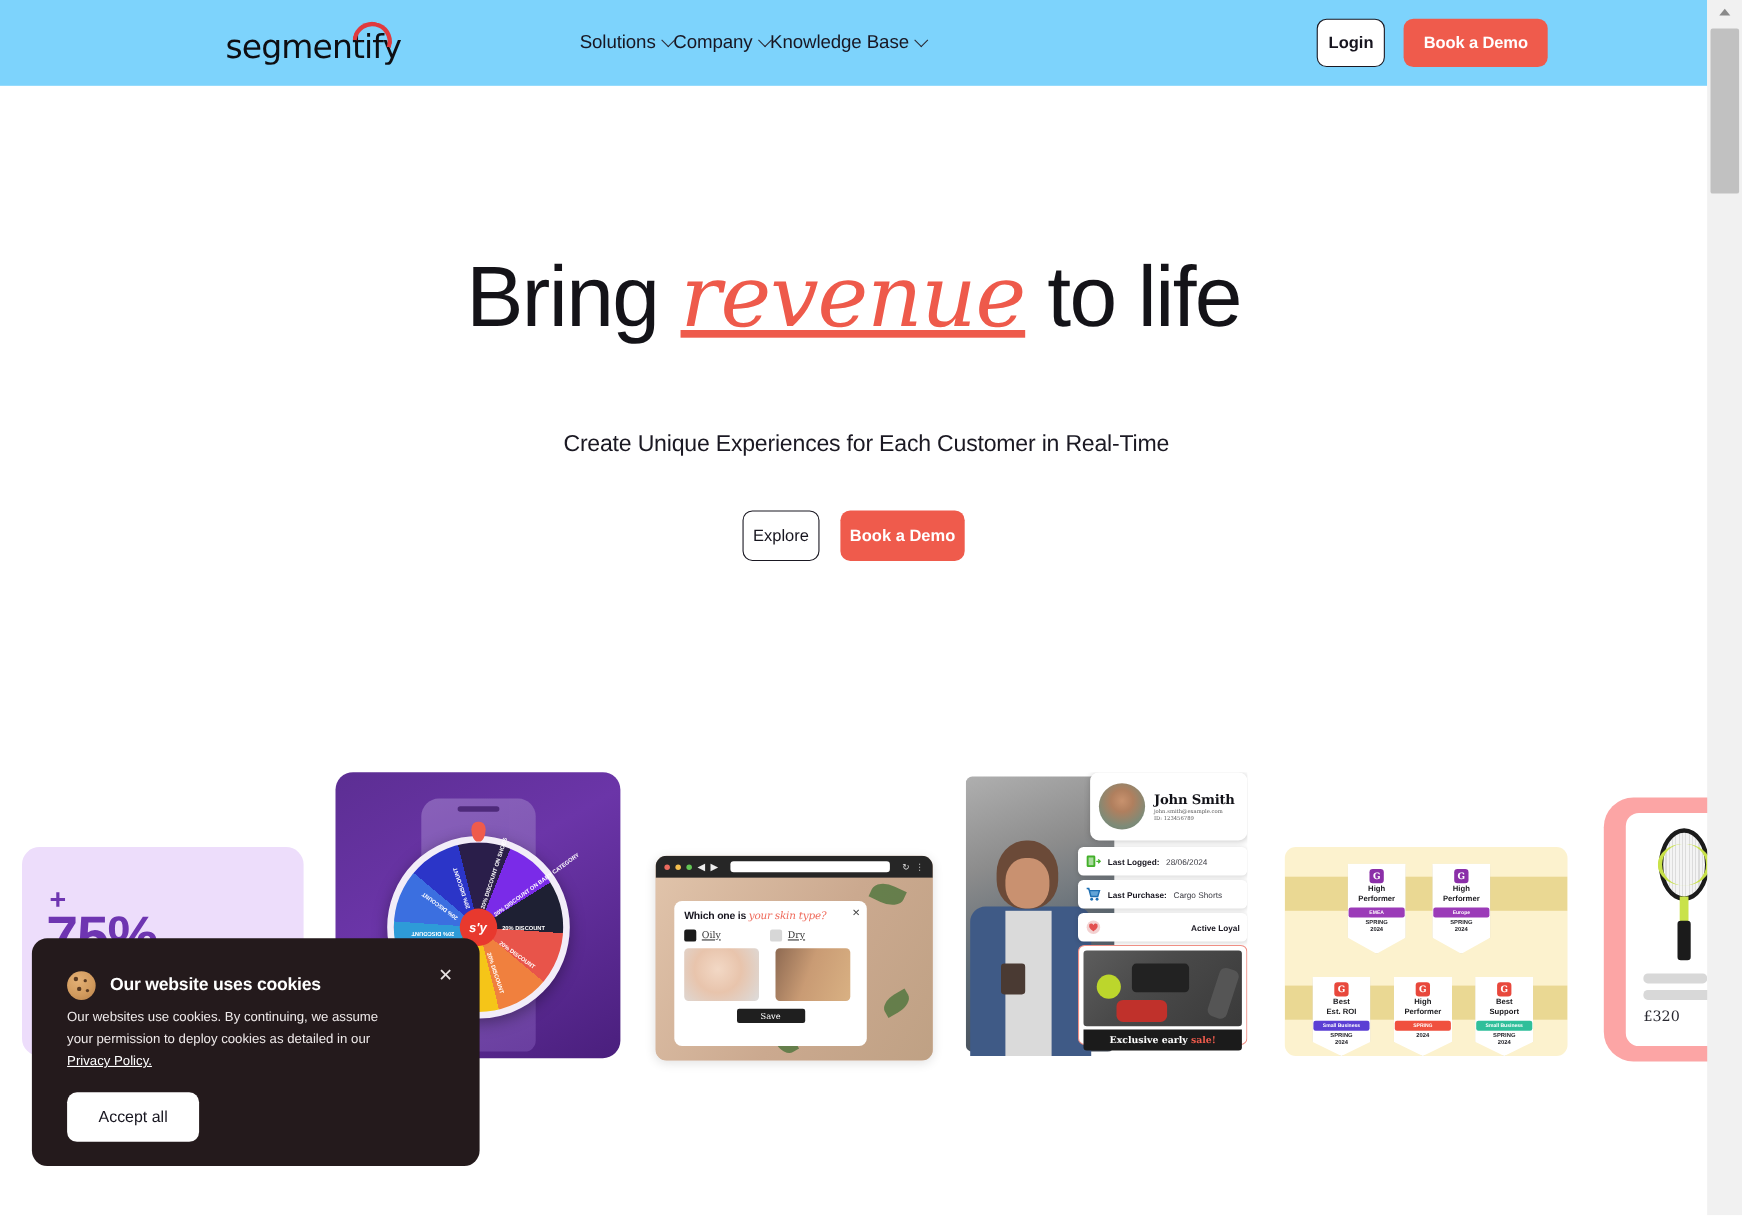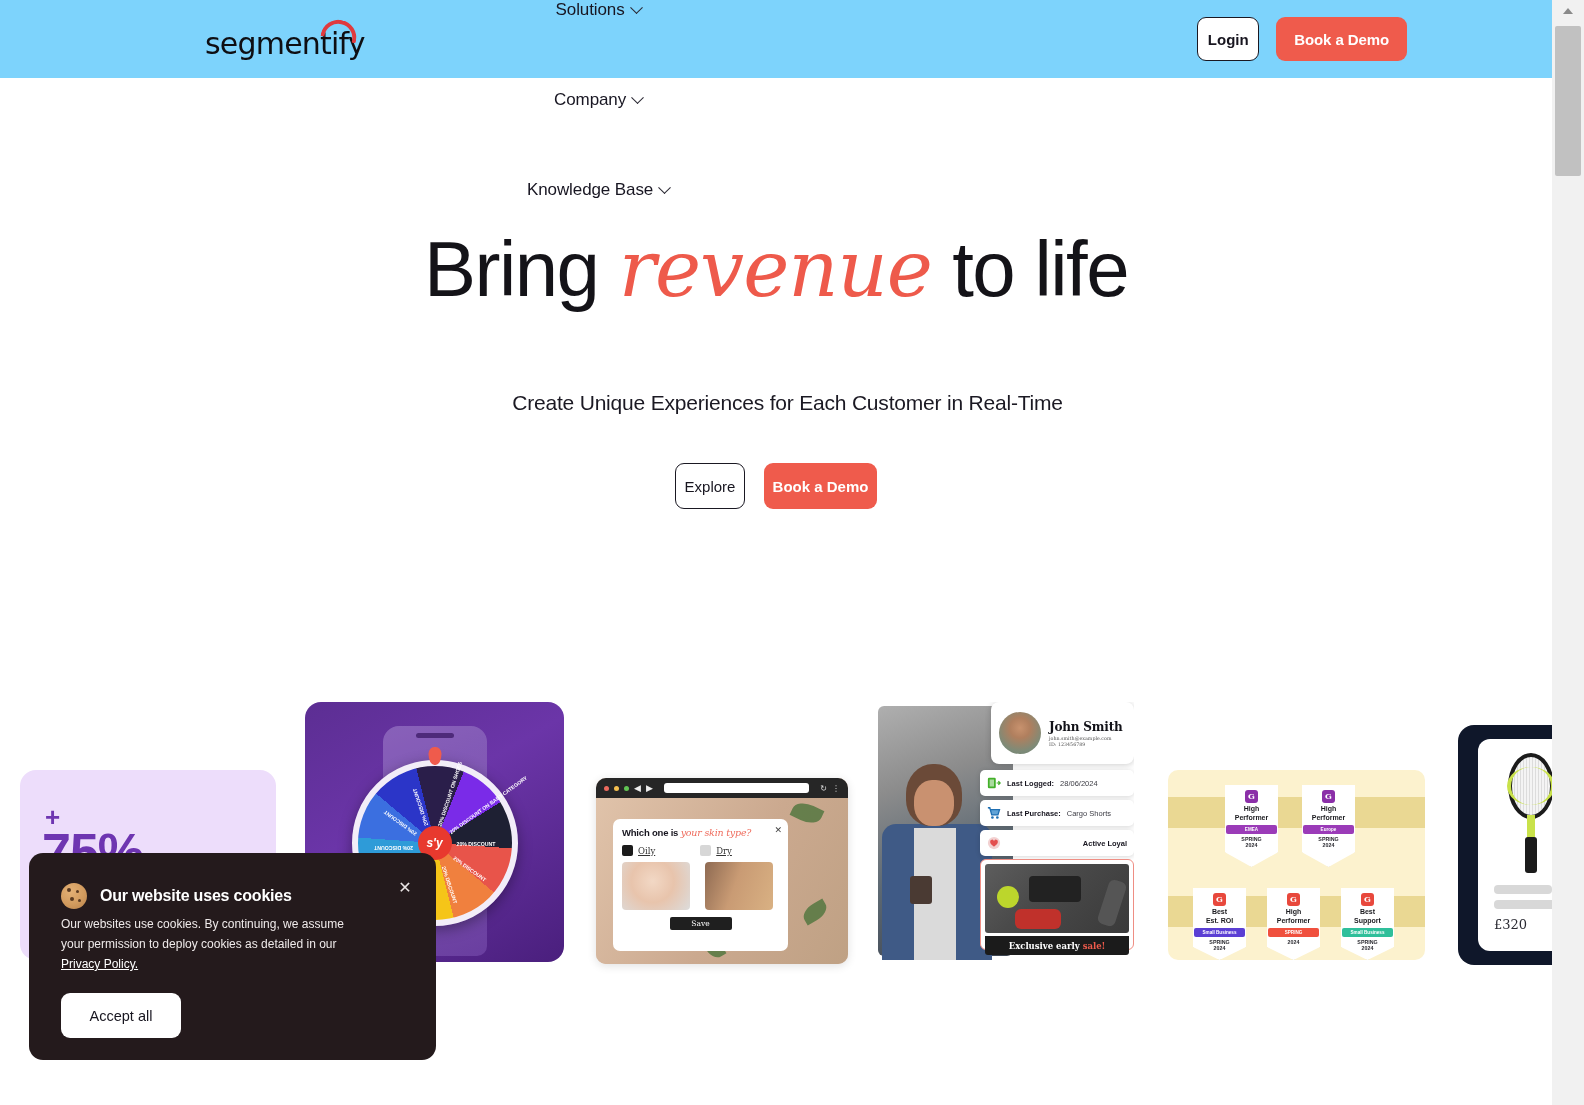--- a/index.html
+++ b/index.html
@@ -37,21 +37,21 @@
     position: absolute; left: 117px; top: 0px;
     width: 36px; height: 20px;
     border: 4px solid #E03A3E;
     border-bottom: none;
     border-radius: 20px 20px 0 0;
     transform: rotate(12deg);
   }
 
   .nav {
     position: absolute; left: 527px; top: 0;
-    height: 78px; display: flex; align-items: center; gap: 70px; flex-direction: column;
+    height: 78px; display: flex; align-items: center; 
   }
   .nav-item {
     display: flex; align-items: center; gap: 7px;
     font-size: 17px; color: #181622; cursor: pointer;
     letter-spacing: -0.1px;
   }
   .chev {
     width: 9px; height: 9px;
     border-right: 1.6px solid #2a2833;
     border-bottom: 1.6px solid #2a2833;
@@ -91,20 +91,21 @@
     font-size: 78px; line-height: 1; font-weight: 400;
     color: #141318;
     font-family: "Liberation Sans", sans-serif;
     letter-spacing: -1.5px;
   }
   .hero-title .accent {
     color: #EE5A4B;
     font-family: "DejaVu Serif", serif;
     font-style: italic; font-weight: 400;
     letter-spacing: -1px;
+    text-decoration: underline;
   }
   .hero-sub {
     margin-top: 83px;
     font-size: 21px; color: #1b1923; font-weight: 400;
     letter-spacing: -0.2px;
     padding-left: 23px;
   }
   .hero-btns {
     margin-top: 48px; display: flex; justify-content: center; gap: 19px;
   }
@@ -288,21 +289,21 @@
   .badge .bt { font-size:7px; font-weight:700; color:#1b1b1f; line-height:8.5px; }
   .badge .rib { margin:2.5px 1px; height:9px; border-radius:2px; color:#fff;
                 font-size:4.6px; font-weight:700; line-height:9px; }
   .badge .bs { font-size:5.3px; font-weight:700; color:#2a2a30; line-height:6.2px; padding-bottom:5px;}
   .b-big { height:82px; top:15px; }
   .b-sm  { height:72px; top:118px; }
 
   
   .c-prod {
     left: 1458px; top: 725px; width: 126px; height: 240px;
-    border-radius: 16px; background: #0f172a;
+    border-radius: 27px; background: #fca5a5;
   }
   .prod-inner { position:absolute; left:20px; top:14px; width:116px; height:212px;
                 background:#fff; border-radius:12px 0 0 12px; }
   .racket { position:absolute; left:30px; top:14px; width:46px; height:120px; }
   .racket .head { position:absolute; left:0; top:0; width:46px; height:66px;
                   border:4px solid #1b1b1b; border-radius:50%;
                   background: repeating-linear-gradient(90deg,#f4f4f4 0 2px,#dcdcdc 2px 3px),
                               repeating-linear-gradient(0deg,#f4f4f4 0 2px,#dcdcdc 2px 3px); }
   .racket .hl { position:absolute; left:-1px; top:14px; width:48px; height:38px;
                 border-left:4px solid #C9E24A; border-right:4px solid #C9E24A;

